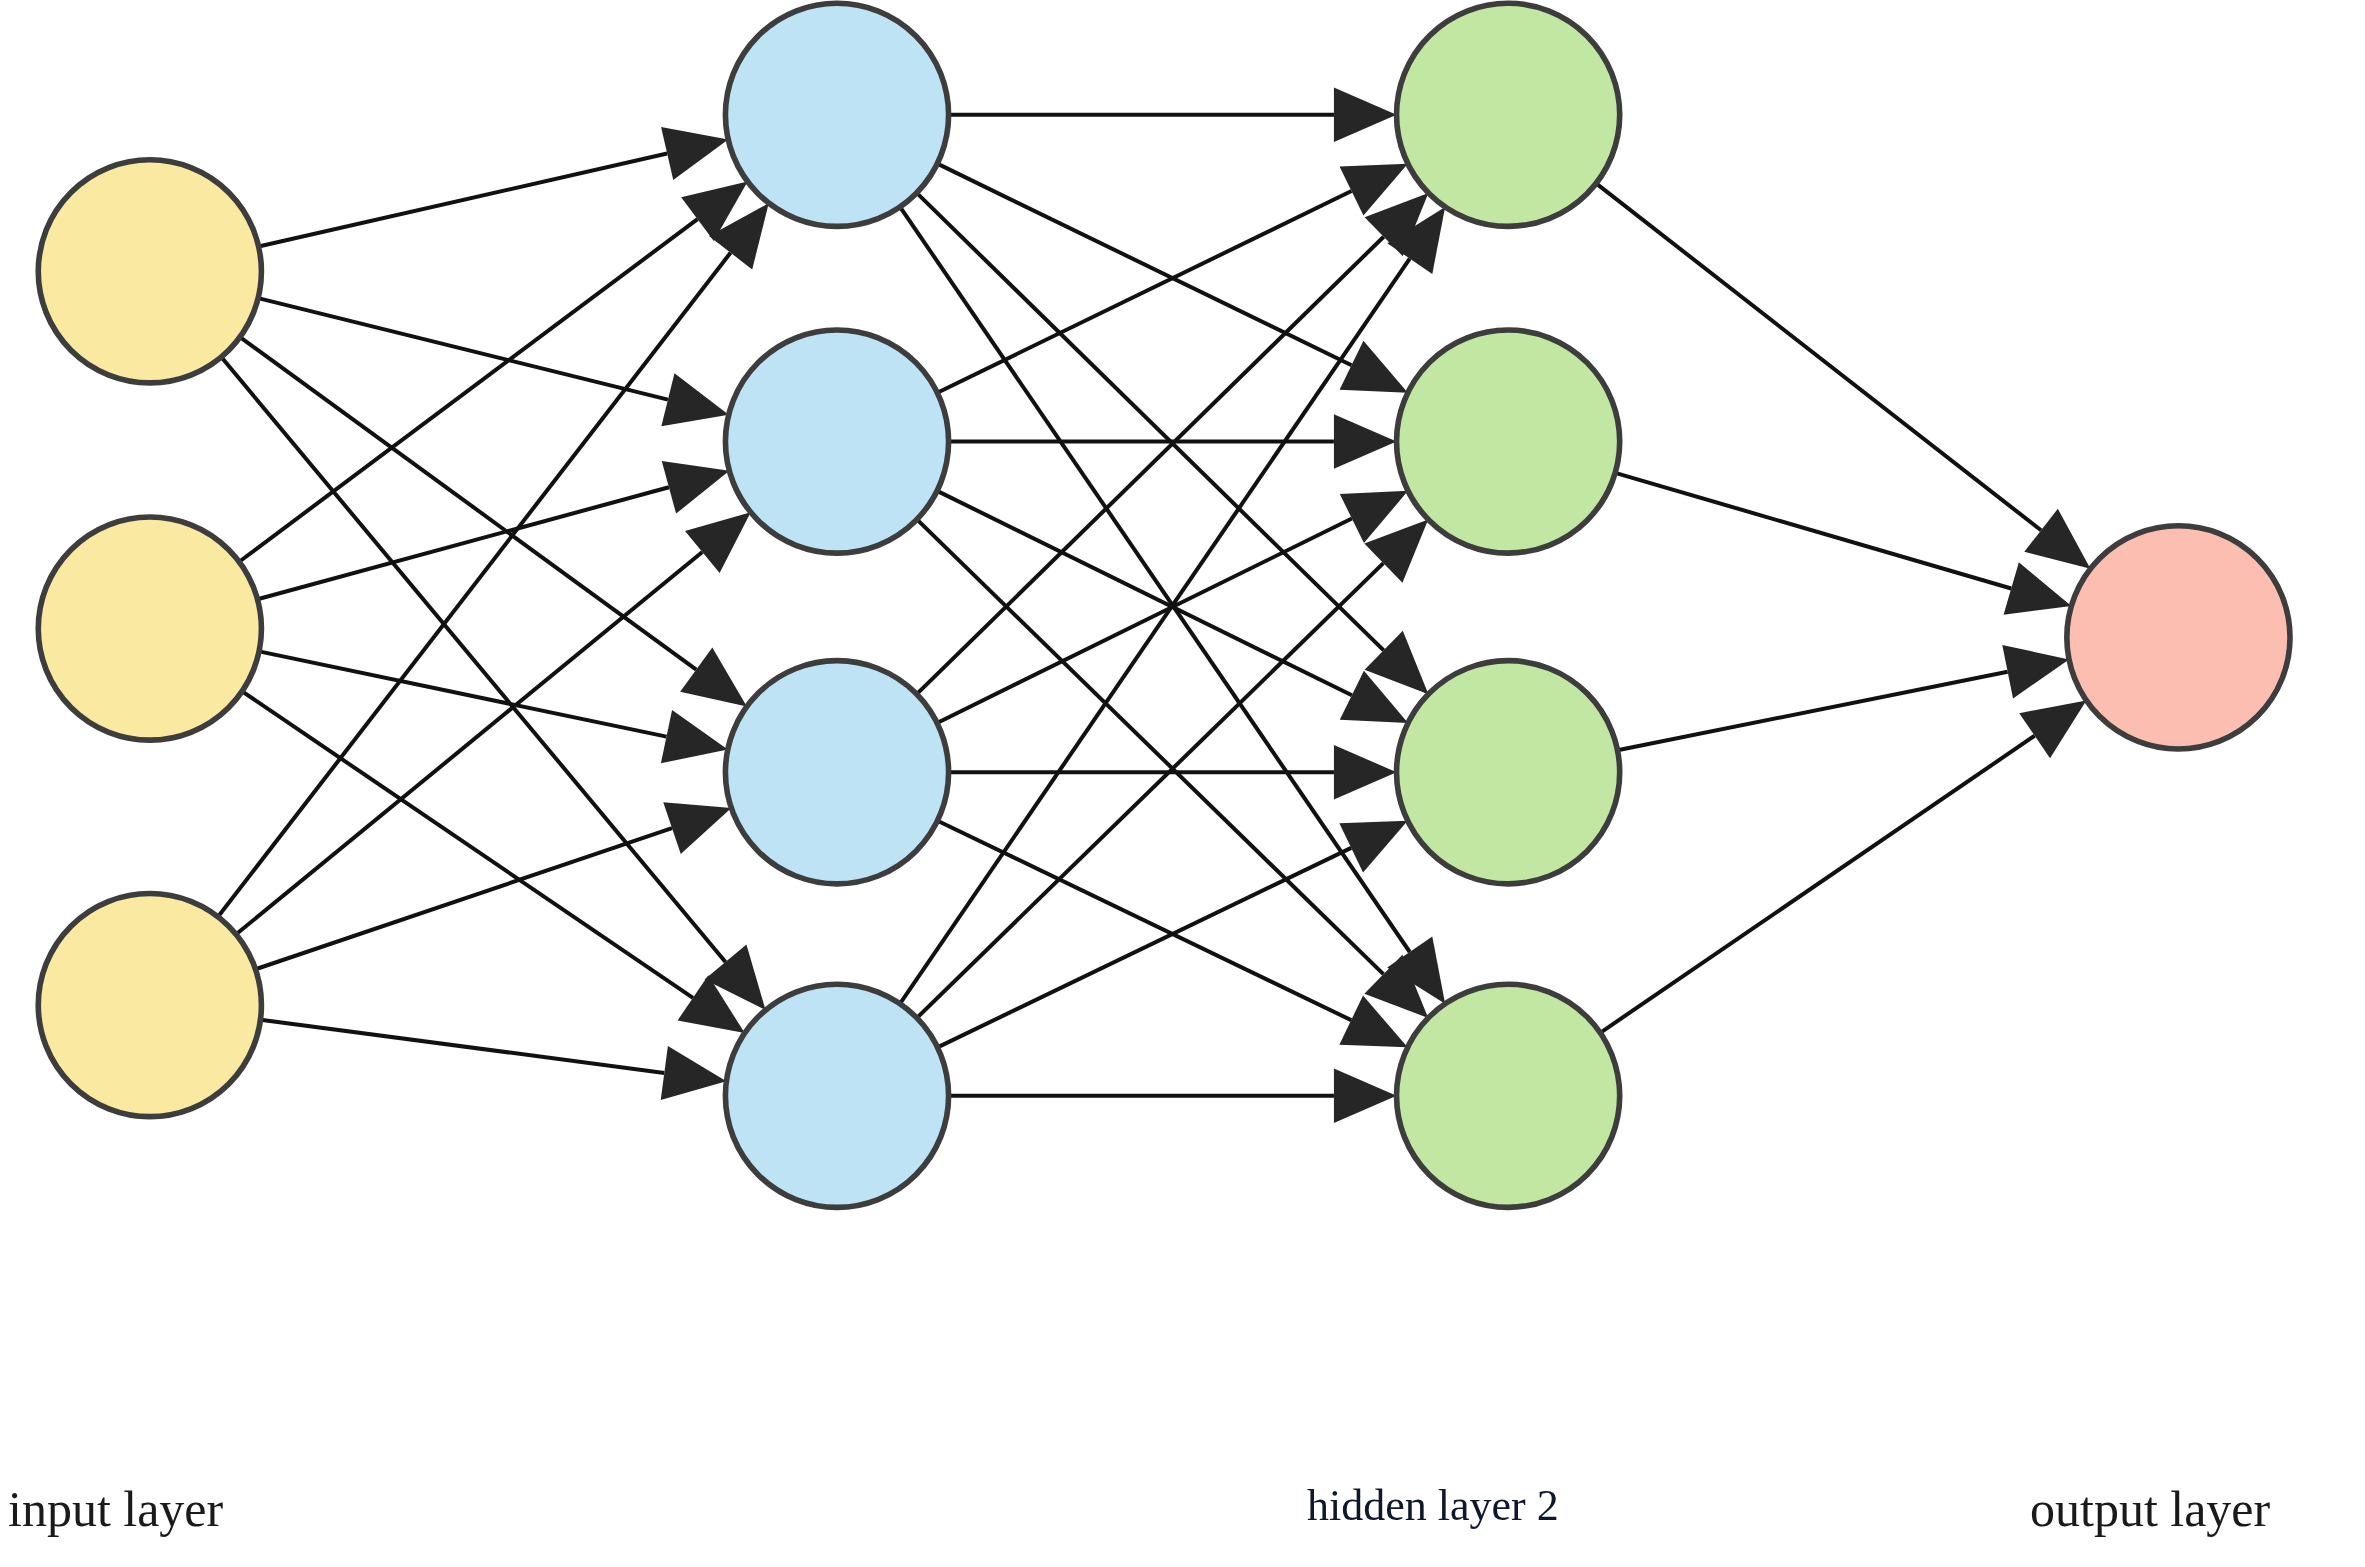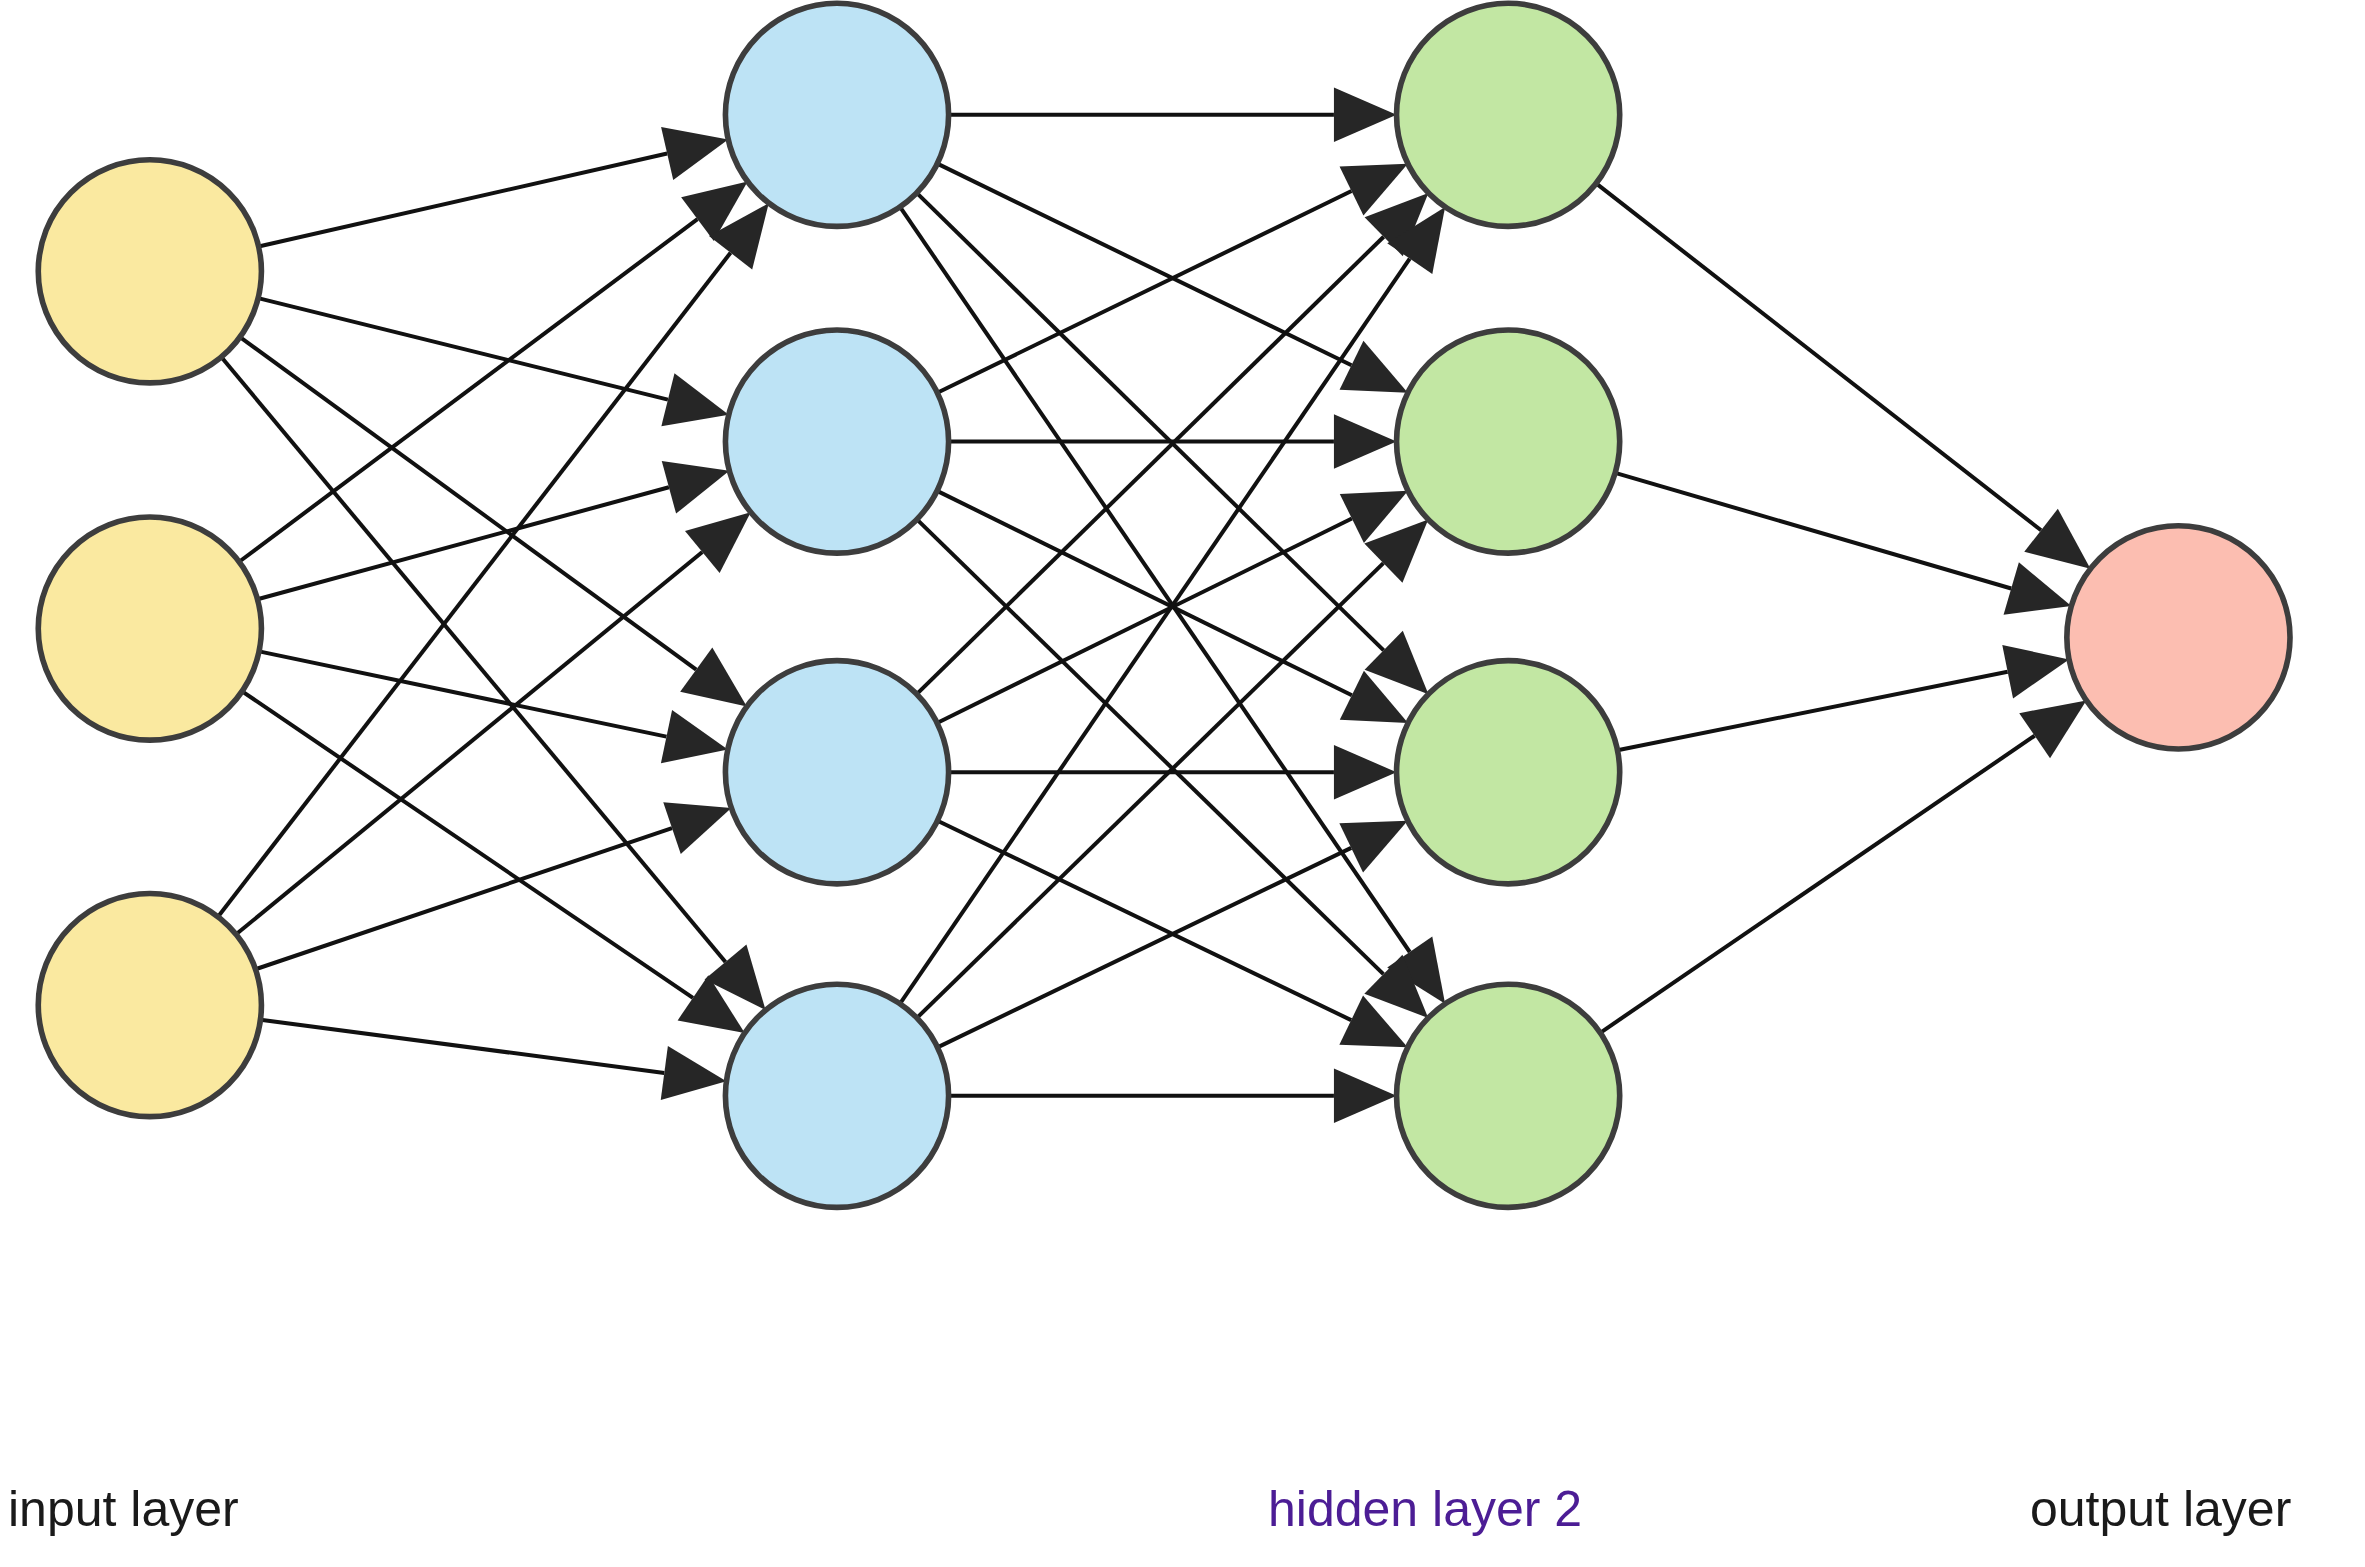--- a/index.html
+++ b/index.html
@@ -21,21 +21,21 @@
   #net-svg {
     position: absolute;
     left: 0;
     top: 0;
     width: 2366px;
     height: 1567px;
     display: block;
   }
   .layer-label {
     position: absolute;
-    font-family: Liberation Sans, sans-serif;
+    font-family: Liberation Serif, serif;
     font-size: 50px;
     color: #1a1a1a;
     white-space: nowrap;
     letter-spacing: 0px;
     line-height: 1;
   }
   .edge-line {
     stroke: #111111;
     stroke-width: 5;
     fill: none;
@@ -135,18 +135,18 @@
         <circle cx="1878" cy="550" r="139" fill="#C2E7A3" stroke="#3d3d3d" stroke-width="7" class="node-circle"></circle>
         <circle cx="1878" cy="962" r="139" fill="#C2E7A3" stroke="#3d3d3d" stroke-width="7" class="node-circle"></circle>
         <circle cx="1878" cy="1365" r="139" fill="#C2E7A3" stroke="#3d3d3d" stroke-width="7" class="node-circle"></circle>
         <circle cx="2713" cy="794" r="139" fill="#FCBEB1" stroke="#3d3d3d" stroke-width="7" class="node-circle"></circle>
       </g>
   </svg>
 
   <div class="layer-label" id="label-input" style="left: 8px; top: 1484px; font-size: 50px; color: rgb(26, 26, 26);">input layer</div>
 
 
-  <div class="layer-label" id="label-hidden2" style="left: 1268px; top: 1484px; font-size: 50px; color: #4c1d95;">hidden layer 2</div>
+  <div class="layer-label" id="label-hidden2" style="left: 1307px; top: 1484px; font-size: 44px; color: #0f172a;">hidden layer 2</div>
 
   <div class="layer-label" id="label-output" style="left: 2030px; top: 1484px; font-size: 50px; color: rgb(26, 26, 26); text-align: right;">output layer</div>
 
 </div>
 
 
 </body></html>

